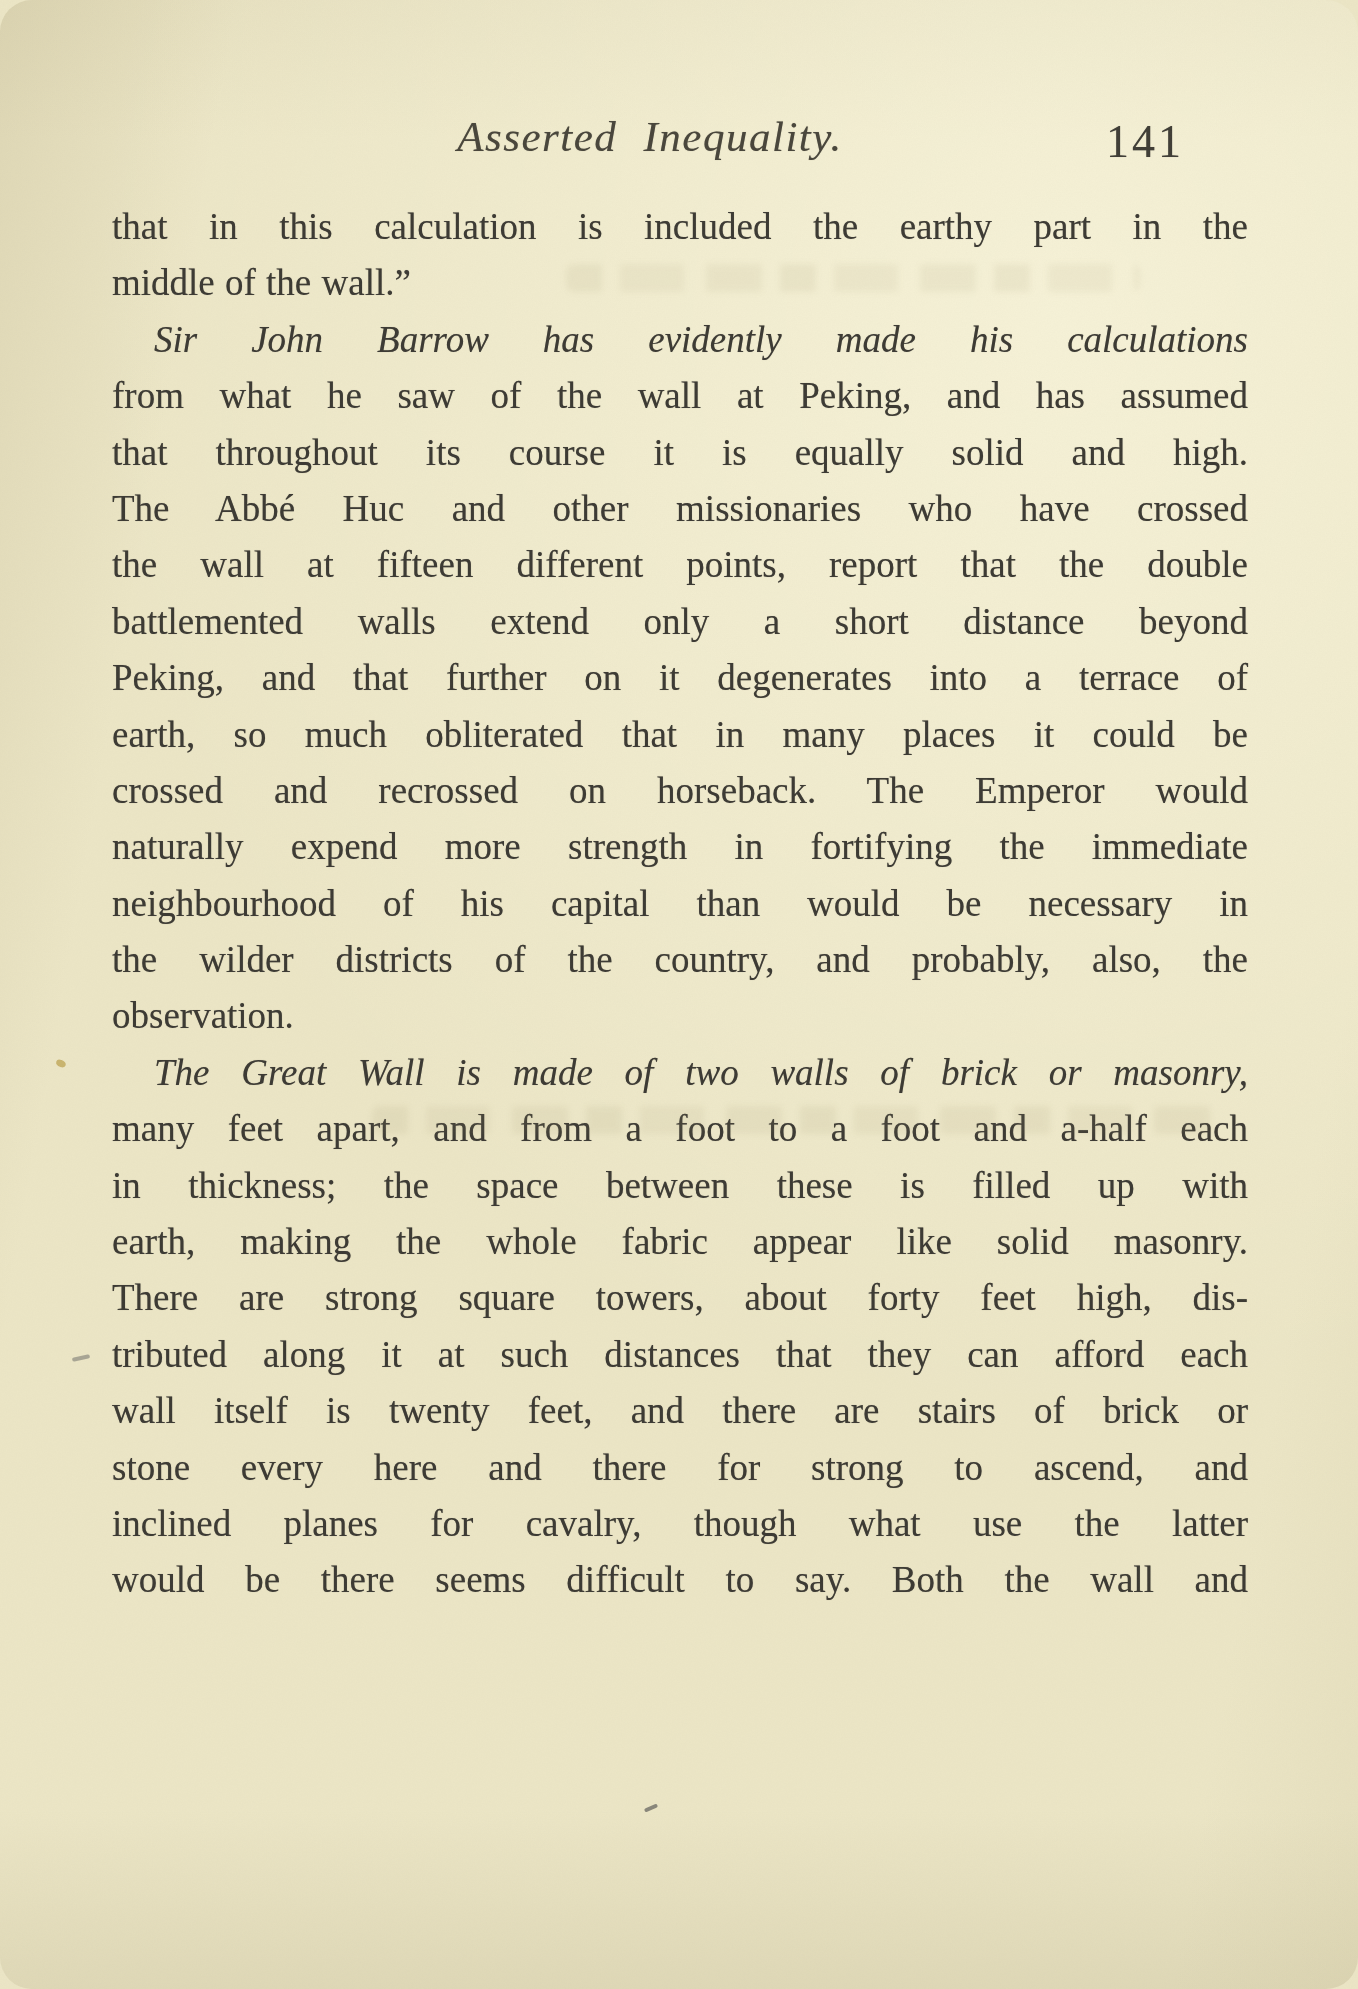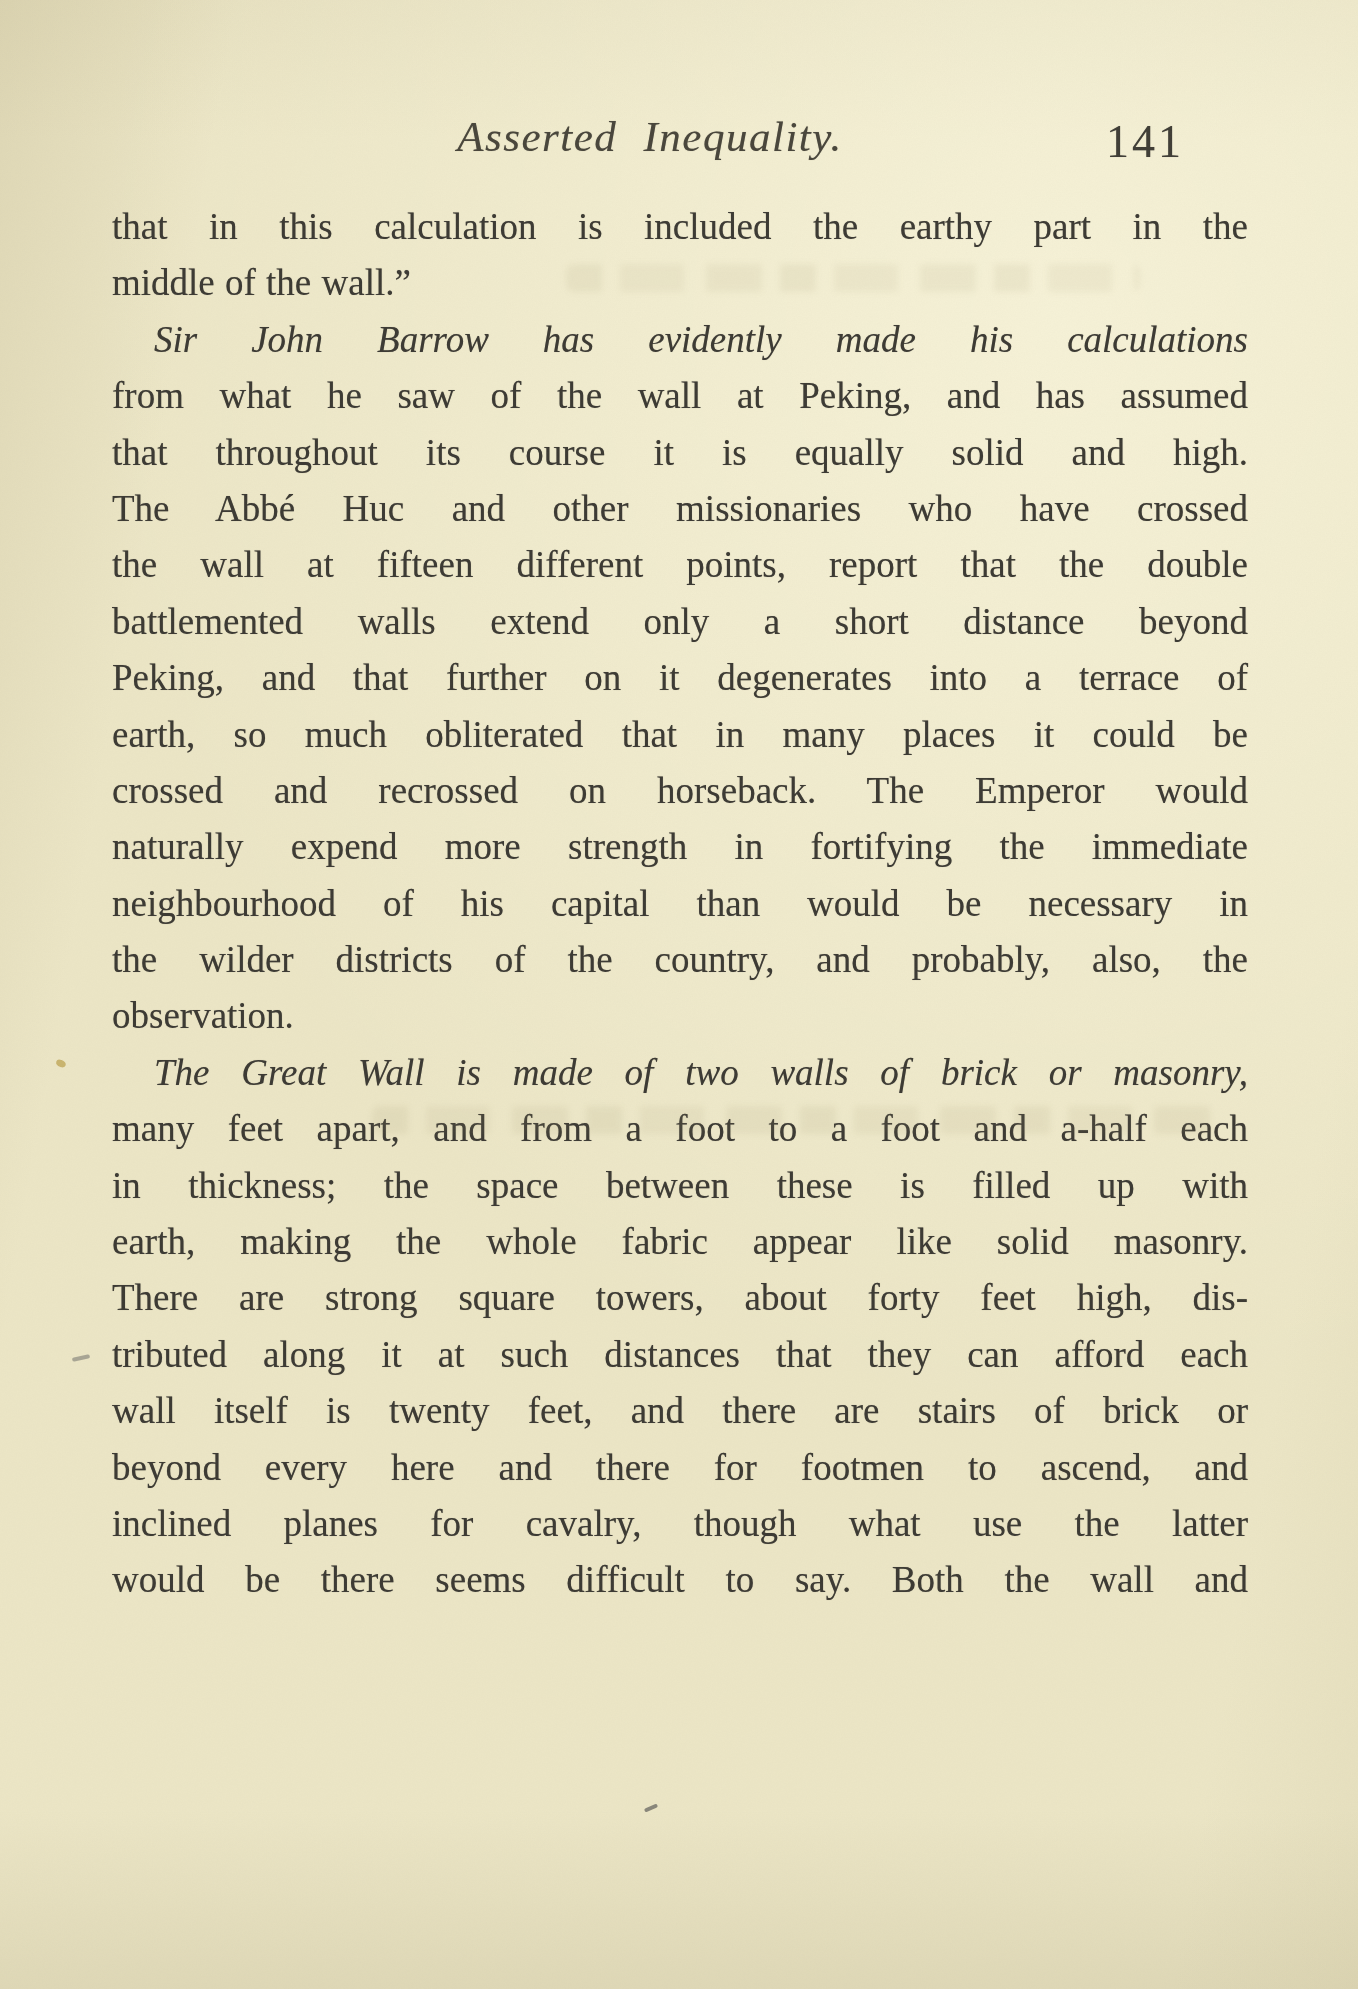--- a/index.html
+++ b/index.html
@@ -13,20 +13,21 @@
     width: 1358px; height: 1989px;
     background-color: #ece6c6;
     background-image:
       radial-gradient(130% 100% at 78% 16%, rgba(255,252,230,0.55), rgba(255,252,230,0) 55%),
       linear-gradient(100deg, rgba(168,156,114,0.20), rgba(168,156,114,0) 14%),
       linear-gradient(280deg, rgba(192,182,142,0.14), rgba(192,182,142,0) 11%),
       linear-gradient(0deg,   rgba(163,153,113,0.18), rgba(163,153,113,0) 9%),
       linear-gradient(180deg, rgba(180,170,130,0.10), rgba(180,170,130,0) 7%);
     font-family: "Liberation Serif", "DejaVu Serif", serif;
     color: #3a3832;
+    border-radius: 32px;
   }
   .grain {
     position: absolute; inset: 0;
     width: 100%; height: 100%;
     opacity: 0.055;
     pointer-events: none;
   }
   
   .running-head {
     position: absolute;
@@ -134,21 +135,21 @@
       <div class="line">neighbourhood of his capital than would be necessary in</div>
       <div class="line">the wilder districts of the country, and probably, also, the</div>
       <div class="line short">observation.</div>
       <div class="line indent">The Great Wall is made of two walls of brick or masonry,</div>
       <div class="line">many feet apart, and from a foot to a foot and a-half each</div>
       <div class="line">in thickness; the space between these is filled up with</div>
       <div class="line">earth, making the whole fabric appear like solid masonry.</div>
       <div class="line">There are strong square towers, about forty feet high, dis-</div>
       <div class="line">tributed along it at such distances that they can afford each</div>
       <div class="line">wall itself is twenty feet, and there are stairs of brick or</div>
-      <div class="line">beyond every here and there for footmen to ascend, and</div>
+      <div class="line">stone every here and there for strong to ascend, and</div>
       <div class="line">inclined planes for cavalry, though what use the latter</div>
       <div class="line">would be there seems difficult to say. Both the wall and</div>
     </main>
 
   <div class="ghost ghost-1"></div>
   <div class="ghost ghost-2"></div>
 
   <div class="mark mark-speck"></div>
   <div class="mark mark-dash"></div>
   <div class="mark mark-say"></div>

